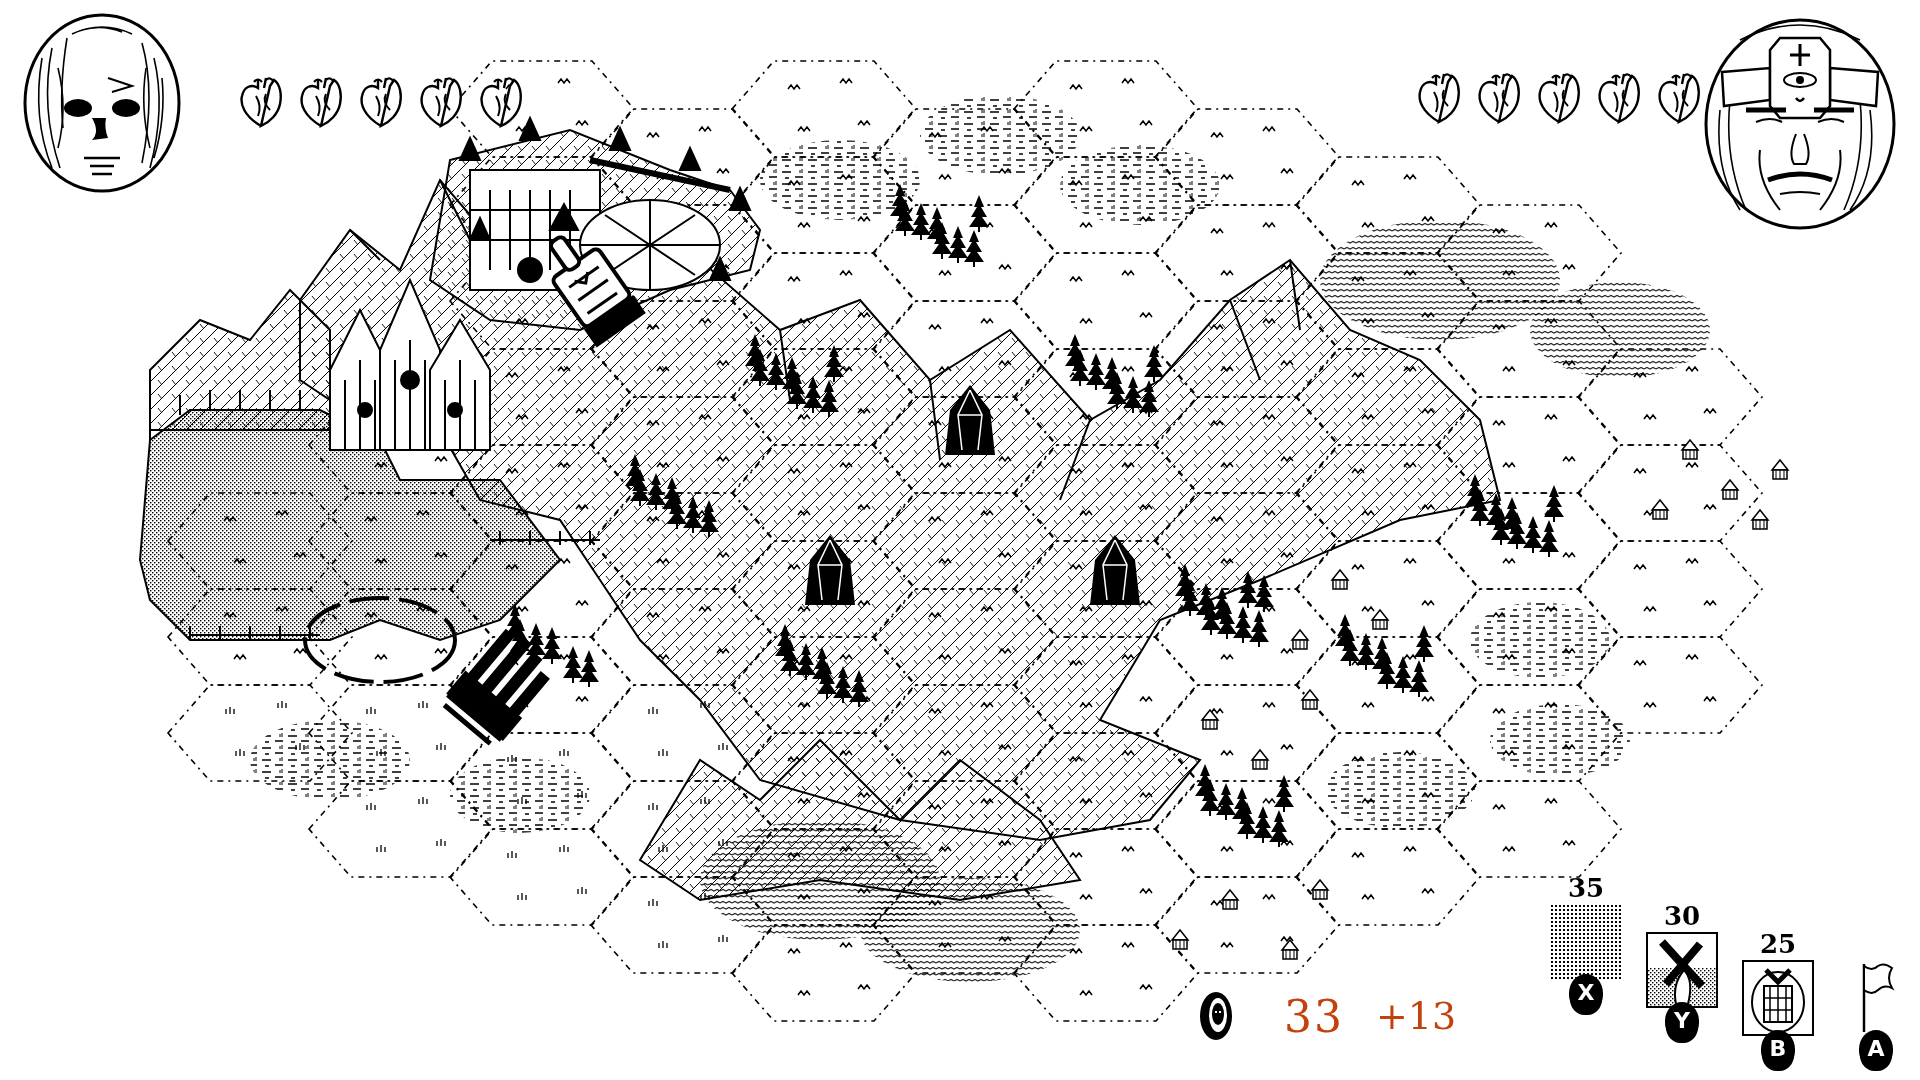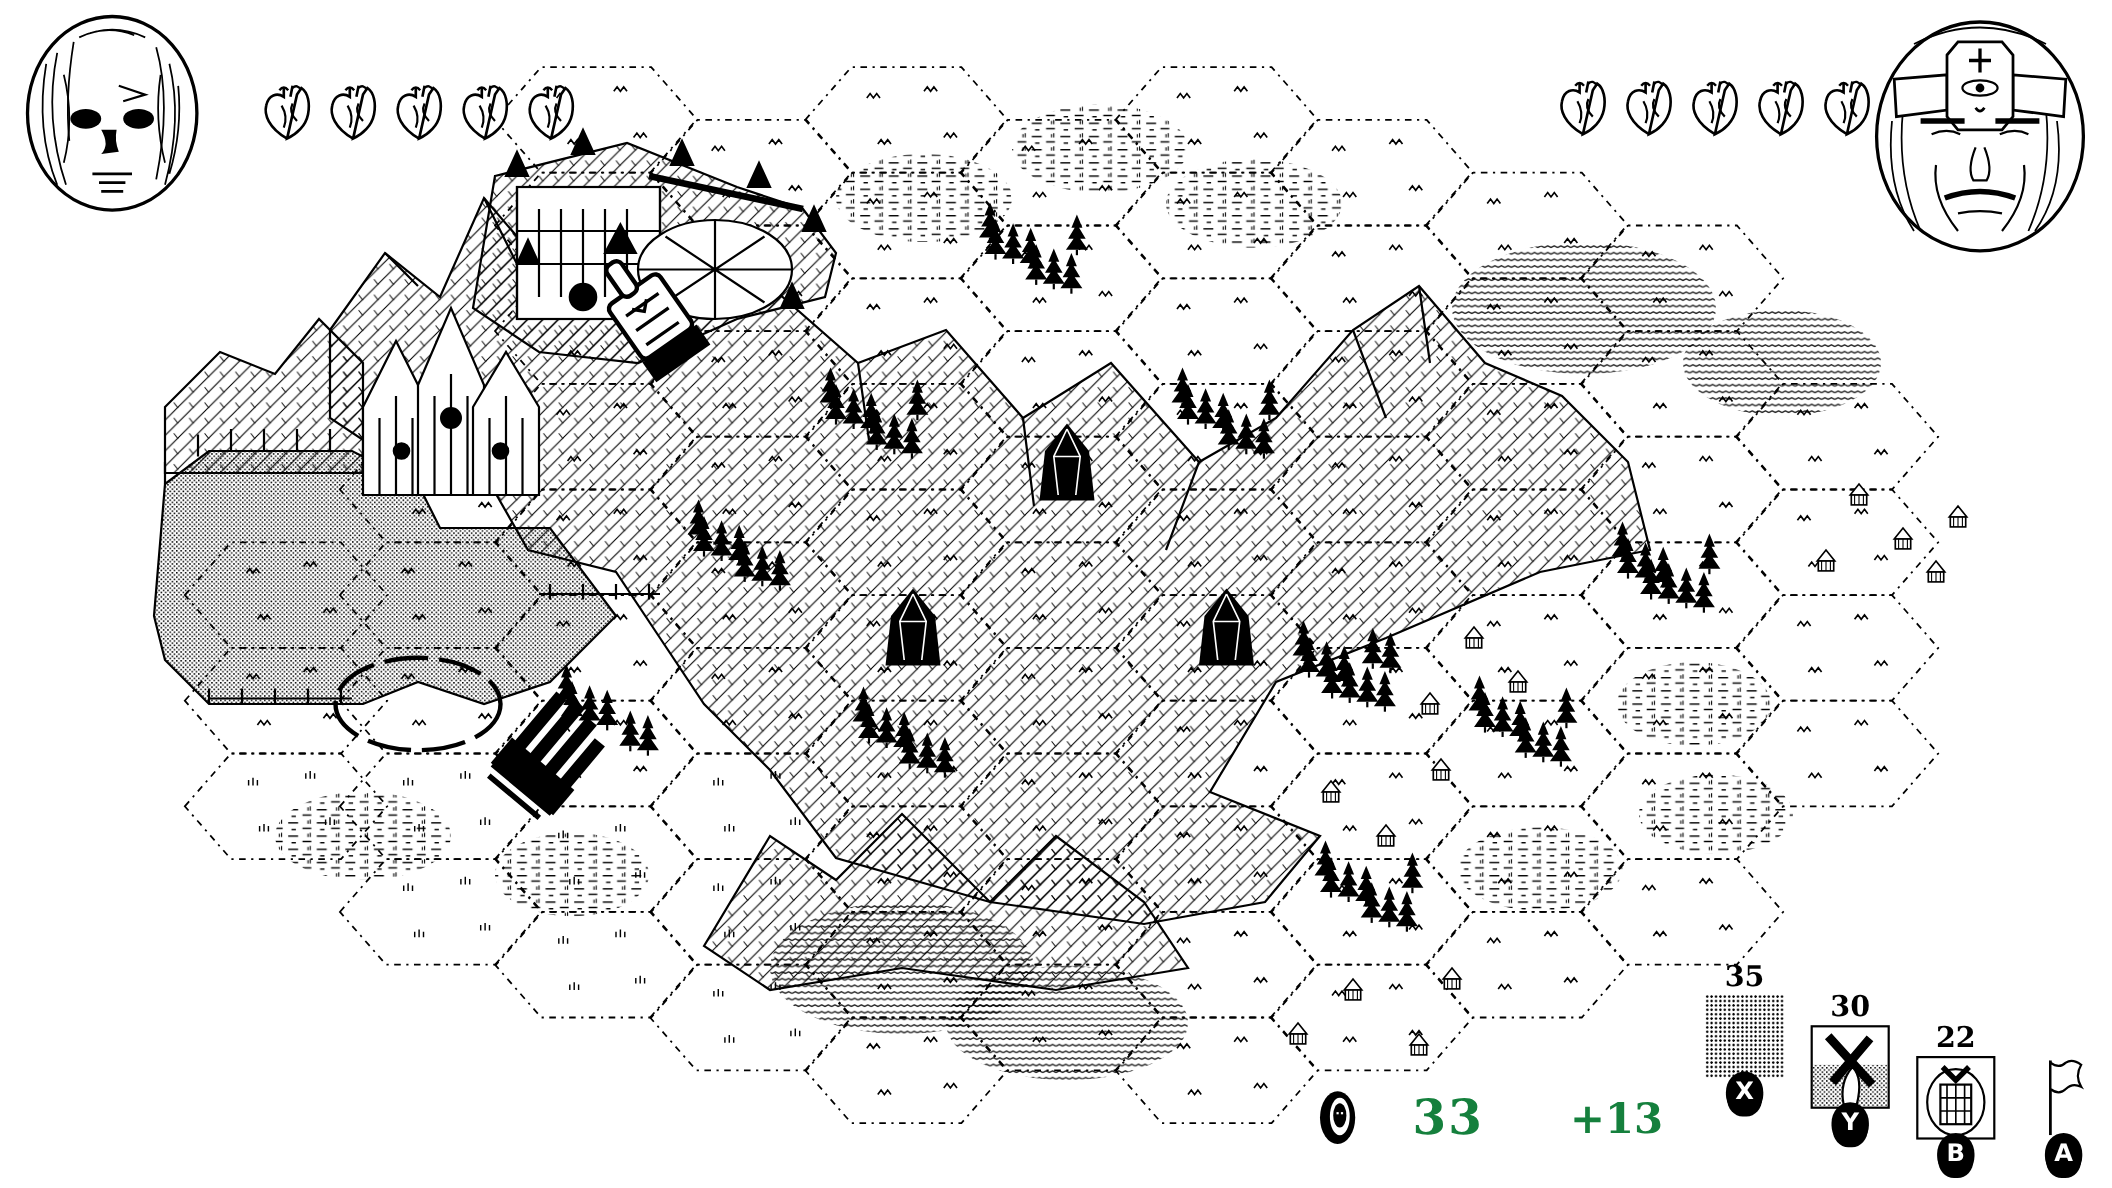--- a/index.html
+++ b/index.html
@@ -1,18 +1,18 @@
 <!DOCTYPE html>
 <html><head>
 <meta charset="utf-8">
 <style>
   html,body{margin:0;padding:0;background:#ffffff;}
   body{width:1920px;height:1080px;position:relative;overflow:hidden;font-family:"DejaVu Serif",serif;color:#000;}
   #map{position:absolute;left:0;top:0;width:1920px;height:1080px;}
-  .hud-num{position:absolute;font-family:"DejaVu Serif",serif;font-weight:bold;color:#15803d;}
+  .hud-num{position:absolute;font-family:"DejaVu Serif",serif;font-weight:normal;color:#c2410c;}
   .portrait{position:absolute;}
   .hearts{position:absolute;display:flex;gap:10px;}
   .heart{width:50px;height:56px;}
   .action{position:absolute;width:80px;text-align:center;}
   .action .cost{font-family:"DejaVu Serif",serif;font-size:26px;font-weight:bold;line-height:28px;height:30px;}
   .action .card{width:72px;height:76px;margin:0 auto;border:2px solid #000;box-sizing:border-box;background:#fff;position:relative;overflow:hidden;}
   .action .btn{width:34px;height:38px;margin:-6px auto 0;background:#000;border-radius:50% 50% 45% 45%;color:#fff;font-family:"DejaVu Sans",sans-serif;font-weight:bold;font-size:22px;line-height:38px;text-align:center;position:relative;box-shadow:0 4px 0 -1px #000;}
   .resource{position:absolute;left:1196px;top:990px;display:flex;align-items:center;}
 </style>
 </head>
@@ -738,41 +738,41 @@
 
 <div class="resource">
   <svg width="38" height="52" viewBox="0 0 38 52">
     <ellipse cx="20" cy="26" rx="16" ry="24" fill="#000"></ellipse>
     <ellipse cx="22" cy="25" rx="9" ry="17" fill="#fff"></ellipse>
     <ellipse cx="22" cy="24" rx="6" ry="11" fill="#000"></ellipse>
     <rect x="19" y="21" width="2" height="2" fill="#fff"></rect>
       <rect x="23" y="21" width="2" height="2" fill="#fff"></rect>
   </svg>
   <span class="hud-num" style="position:static;font-size:44px;margin-left:50px;letter-spacing:2px;">33</span>
-  <span class="hud-num" style="position:static;font-size:38px;margin-left:78px;">+13</span>
+  <span class="hud-num" style="position:static;font-size:38px;margin-left:32px;">+13</span>
 </div>
 
 <div class="action" style="left:1546px;top:874px;">
   <div class="cost">35</div>
   <div class="card" style="border:none;background-image:radial-gradient(#000 1px,transparent 1.2px);background-size:4px 4px;"></div>
   <div class="btn">X</div>
 </div>
 <div class="action" style="left:1642px;top:902px;">
   <div class="cost">30</div>
   <div class="card">
     <svg width="68" height="72" viewBox="0 0 68 72">
       <rect x="0" y="34" width="68" height="38" fill="url(#dots)"></rect>
       <path d="M14 8 L54 52 M52 10 L18 50" stroke="#000" stroke-width="8"></path>
       <path d="M36 36 q10 10 4 34 h-12 q-4 -20 8 -34" fill="#fff" stroke="#000" stroke-width="2"></path>
     </svg>
   </div>
   <div class="btn">Y</div>
 </div>
 <div class="action" style="left:1738px;top:930px;">
-  <div class="cost">22</div>
+  <div class="cost">25</div>
   <div class="card">
     <svg width="68" height="72" viewBox="0 0 68 72">
       <ellipse cx="34" cy="40" rx="26" ry="30" fill="#fff" stroke="#000" stroke-width="2"></ellipse>
       <rect x="20" y="24" width="28" height="36" fill="#fff" stroke="#000" stroke-width="2"></rect>
       <path d="M26 24 v36 M34 24 v36 M42 24 v36 M20 36 h28 M20 48 h28" stroke="#000" stroke-width="1.5"></path>
       <path d="M22 8 l12 12 l12 -12" stroke="#000" stroke-width="5" fill="none"></path>
     </svg>
   </div>
   <div class="btn">B</div>
 </div>

